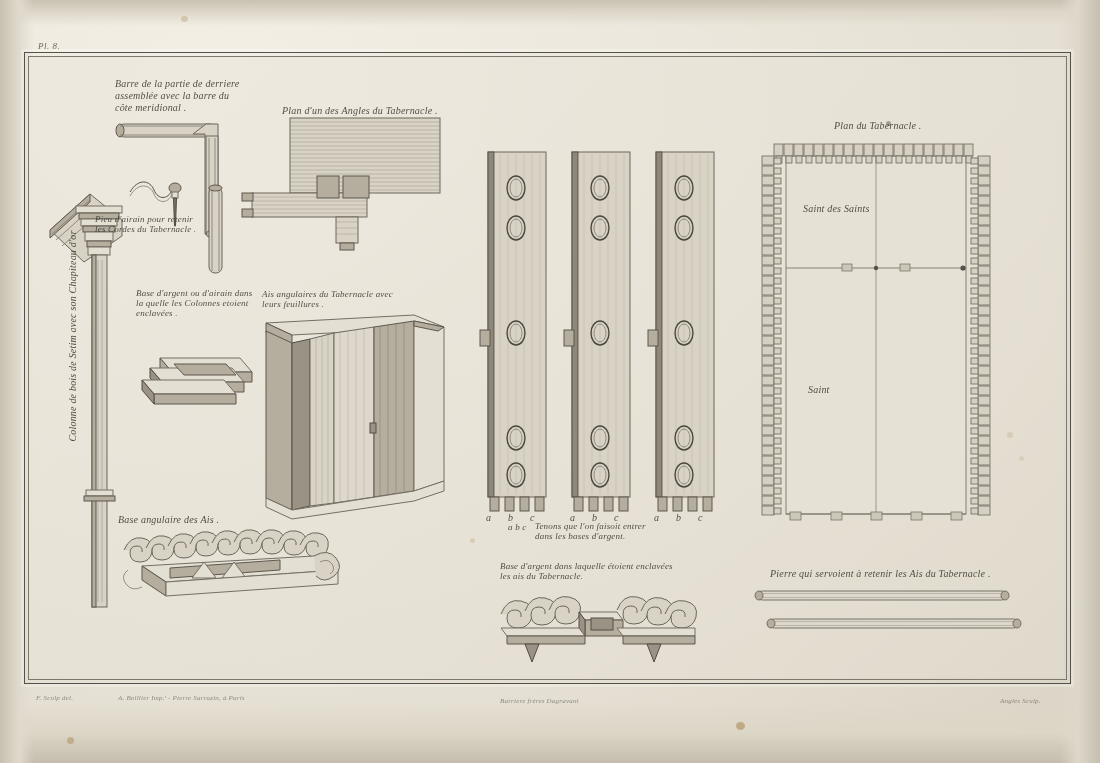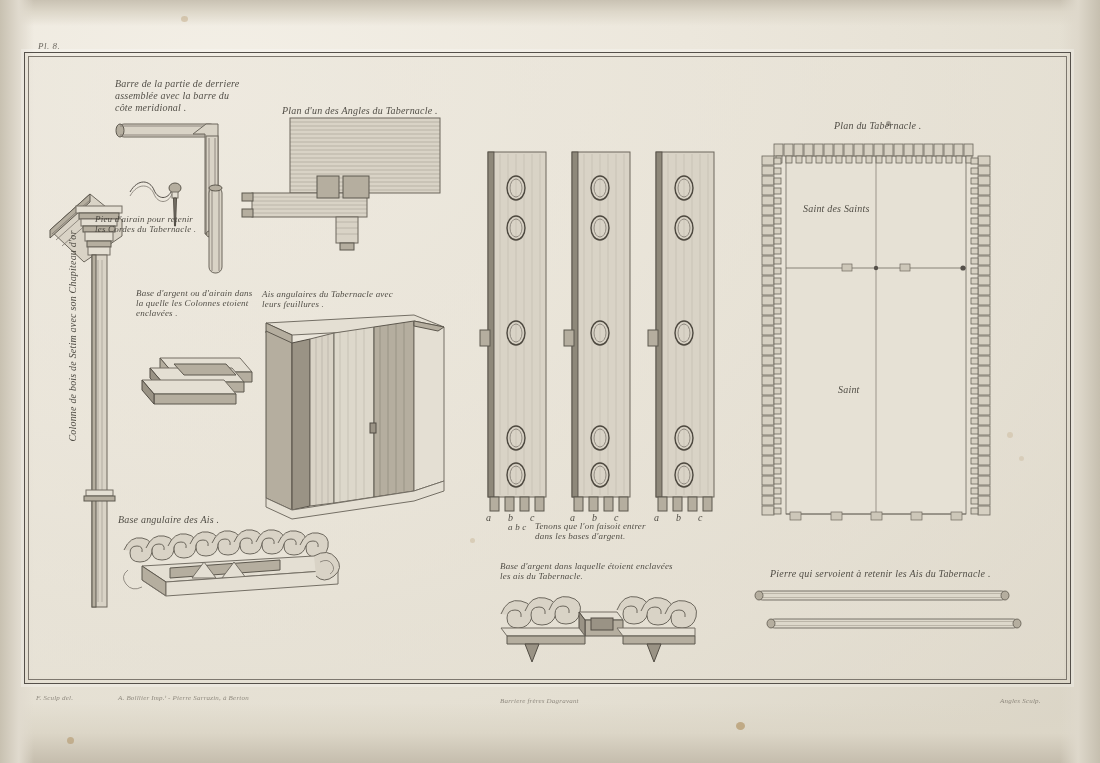--- a/index.html
+++ b/index.html
@@ -681,21 +681,21 @@
     <g fill="#cdc7b9" stroke="#6f6a60" stroke-width=".7">
       <rect x="32" y="370" width="11" height="8"></rect>
       <rect x="73" y="370" width="11" height="8"></rect>
       <rect x="113" y="370" width="11" height="8"></rect>
       <rect x="153" y="370" width="11" height="8"></rect>
       <rect x="193" y="370" width="11" height="8"></rect>
     </g>
   </svg>
 
   <div class="cap" style="left:803px;top:203px;">Saint des Saints</div>
-  <div class="cap" style="left:838px;top:384px;">Saint</div>
+  <div class="cap" style="left:808px;top:384px;">Saint</div>
 
   <div class="cap" style="left:770px;top:568px;width:300px;">Pierre qui servoient à retenir les Ais du Tabernacle .</div>
 
   <svg class="ink" style="left:752px;top:586px;" width="270" height="50" viewBox="0 0 270 50">
     <g>
       <rect x="6" y="5" width="248" height="9" rx="4.5" fill="#ddd8cb" stroke="#6c675d" stroke-width=".9"></rect>
       <line x1="10" y1="7.5" x2="250" y2="7.5" stroke="#a49e91" stroke-width=".6"></line>
       <line x1="10" y1="11.5" x2="250" y2="11.5" stroke="#a49e91" stroke-width=".6"></line>
       <ellipse cx="7" cy="9.5" rx="4" ry="4.5" fill="#b5ae9f" stroke="#5d584e" stroke-width=".8"></ellipse>
       <ellipse cx="253" cy="9.5" rx="4" ry="4.5" fill="#b5ae9f" stroke="#5d584e" stroke-width=".8"></ellipse>
@@ -703,17 +703,17 @@
     <g>
       <rect x="18" y="33" width="248" height="9" rx="4.5" fill="#ddd8cb" stroke="#6c675d" stroke-width=".9"></rect>
       <line x1="22" y1="35.5" x2="262" y2="35.5" stroke="#a49e91" stroke-width=".6"></line>
       <line x1="22" y1="39.5" x2="262" y2="39.5" stroke="#a49e91" stroke-width=".6"></line>
       <ellipse cx="19" cy="37.5" rx="4" ry="4.5" fill="#b5ae9f" stroke="#5d584e" stroke-width=".8"></ellipse>
       <ellipse cx="265" cy="37.5" rx="4" ry="4.5" fill="#b5ae9f" stroke="#5d584e" stroke-width=".8"></ellipse>
     </g>
   </svg>
 
   <div class="credit" style="left:36px;top:694px;">F. Sculp del.</div>
-  <div class="credit" style="left:118px;top:694px;">A. Bolllier Imp.ᵗ - Pierre Sarrazin, à Berton</div>
+  <div class="credit" style="left:118px;top:694px;">A. Bolllier Imp.ᵗ - Pierre Sarrazin, à Paris</div>
   <div class="credit" style="left:500px;top:697px;">Barriere frères Dagravant</div>
   <div class="credit" style="left:1000px;top:697px;">Angles Sculp.</div>
 
 </div>
 
 </body></html>

